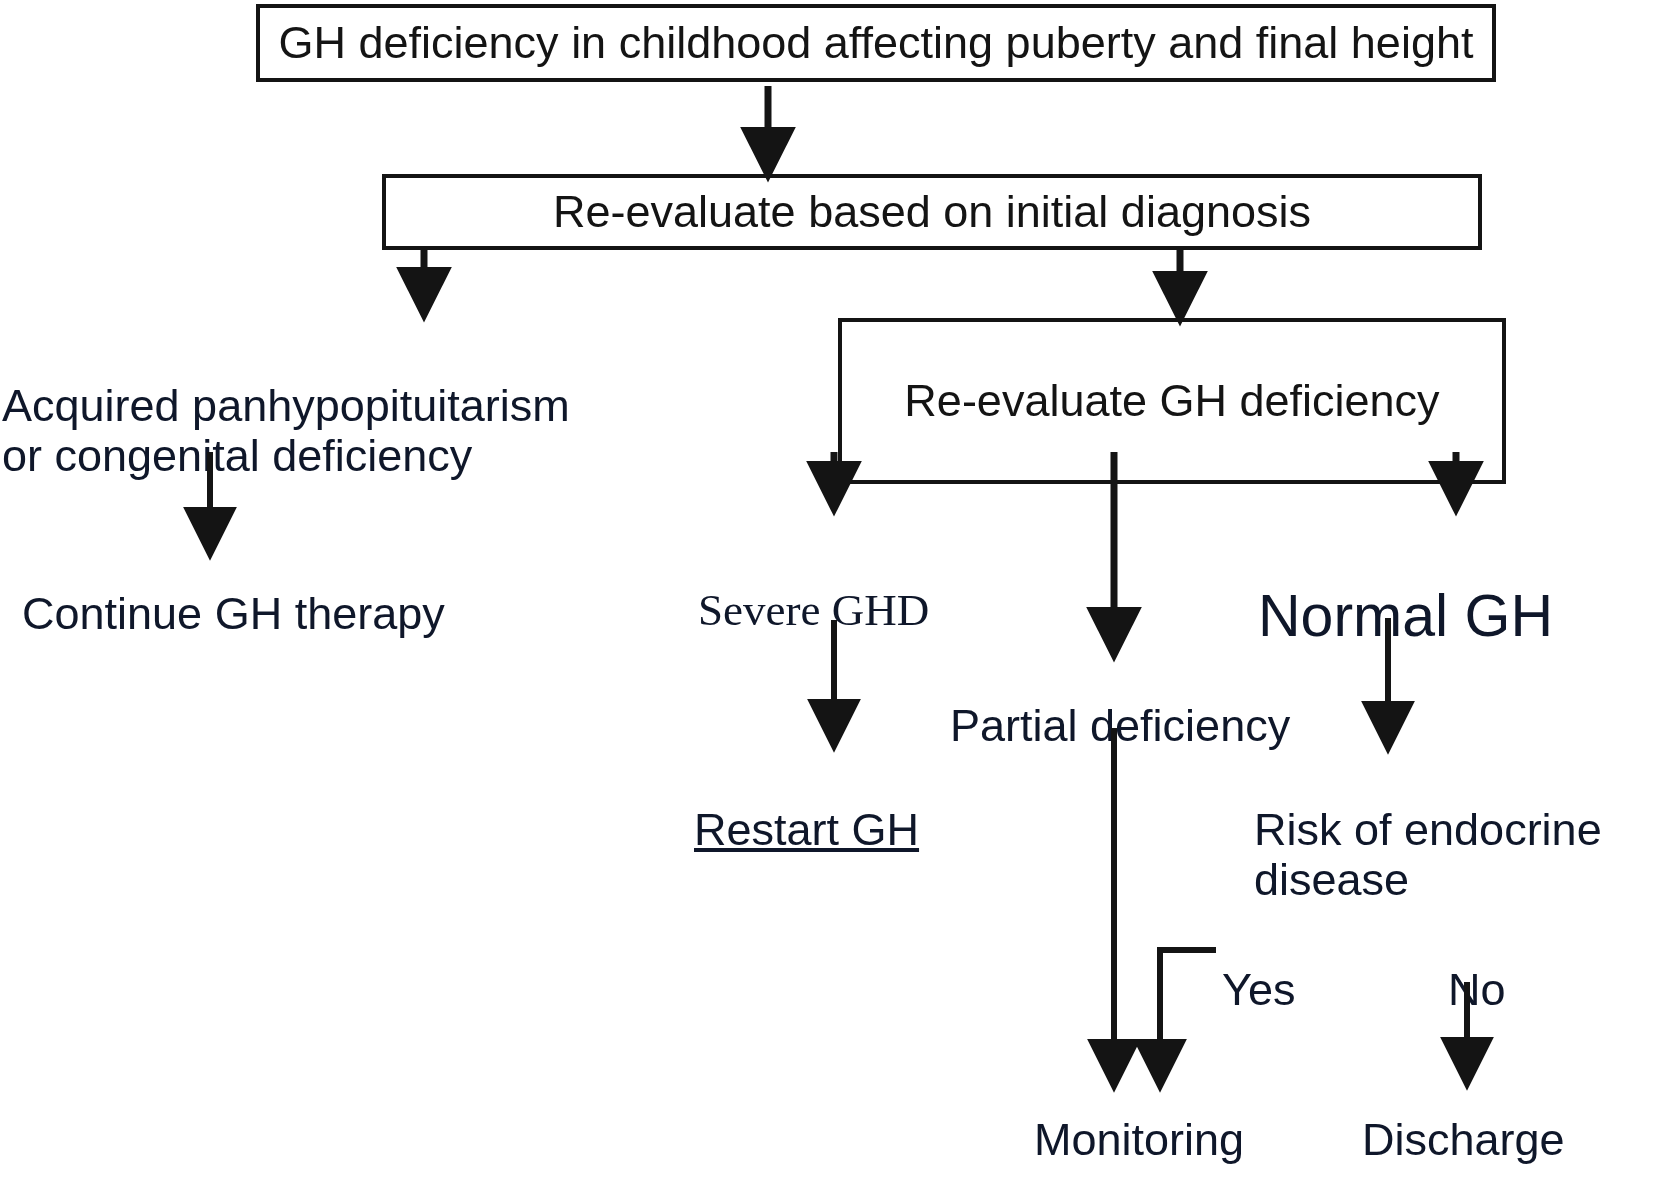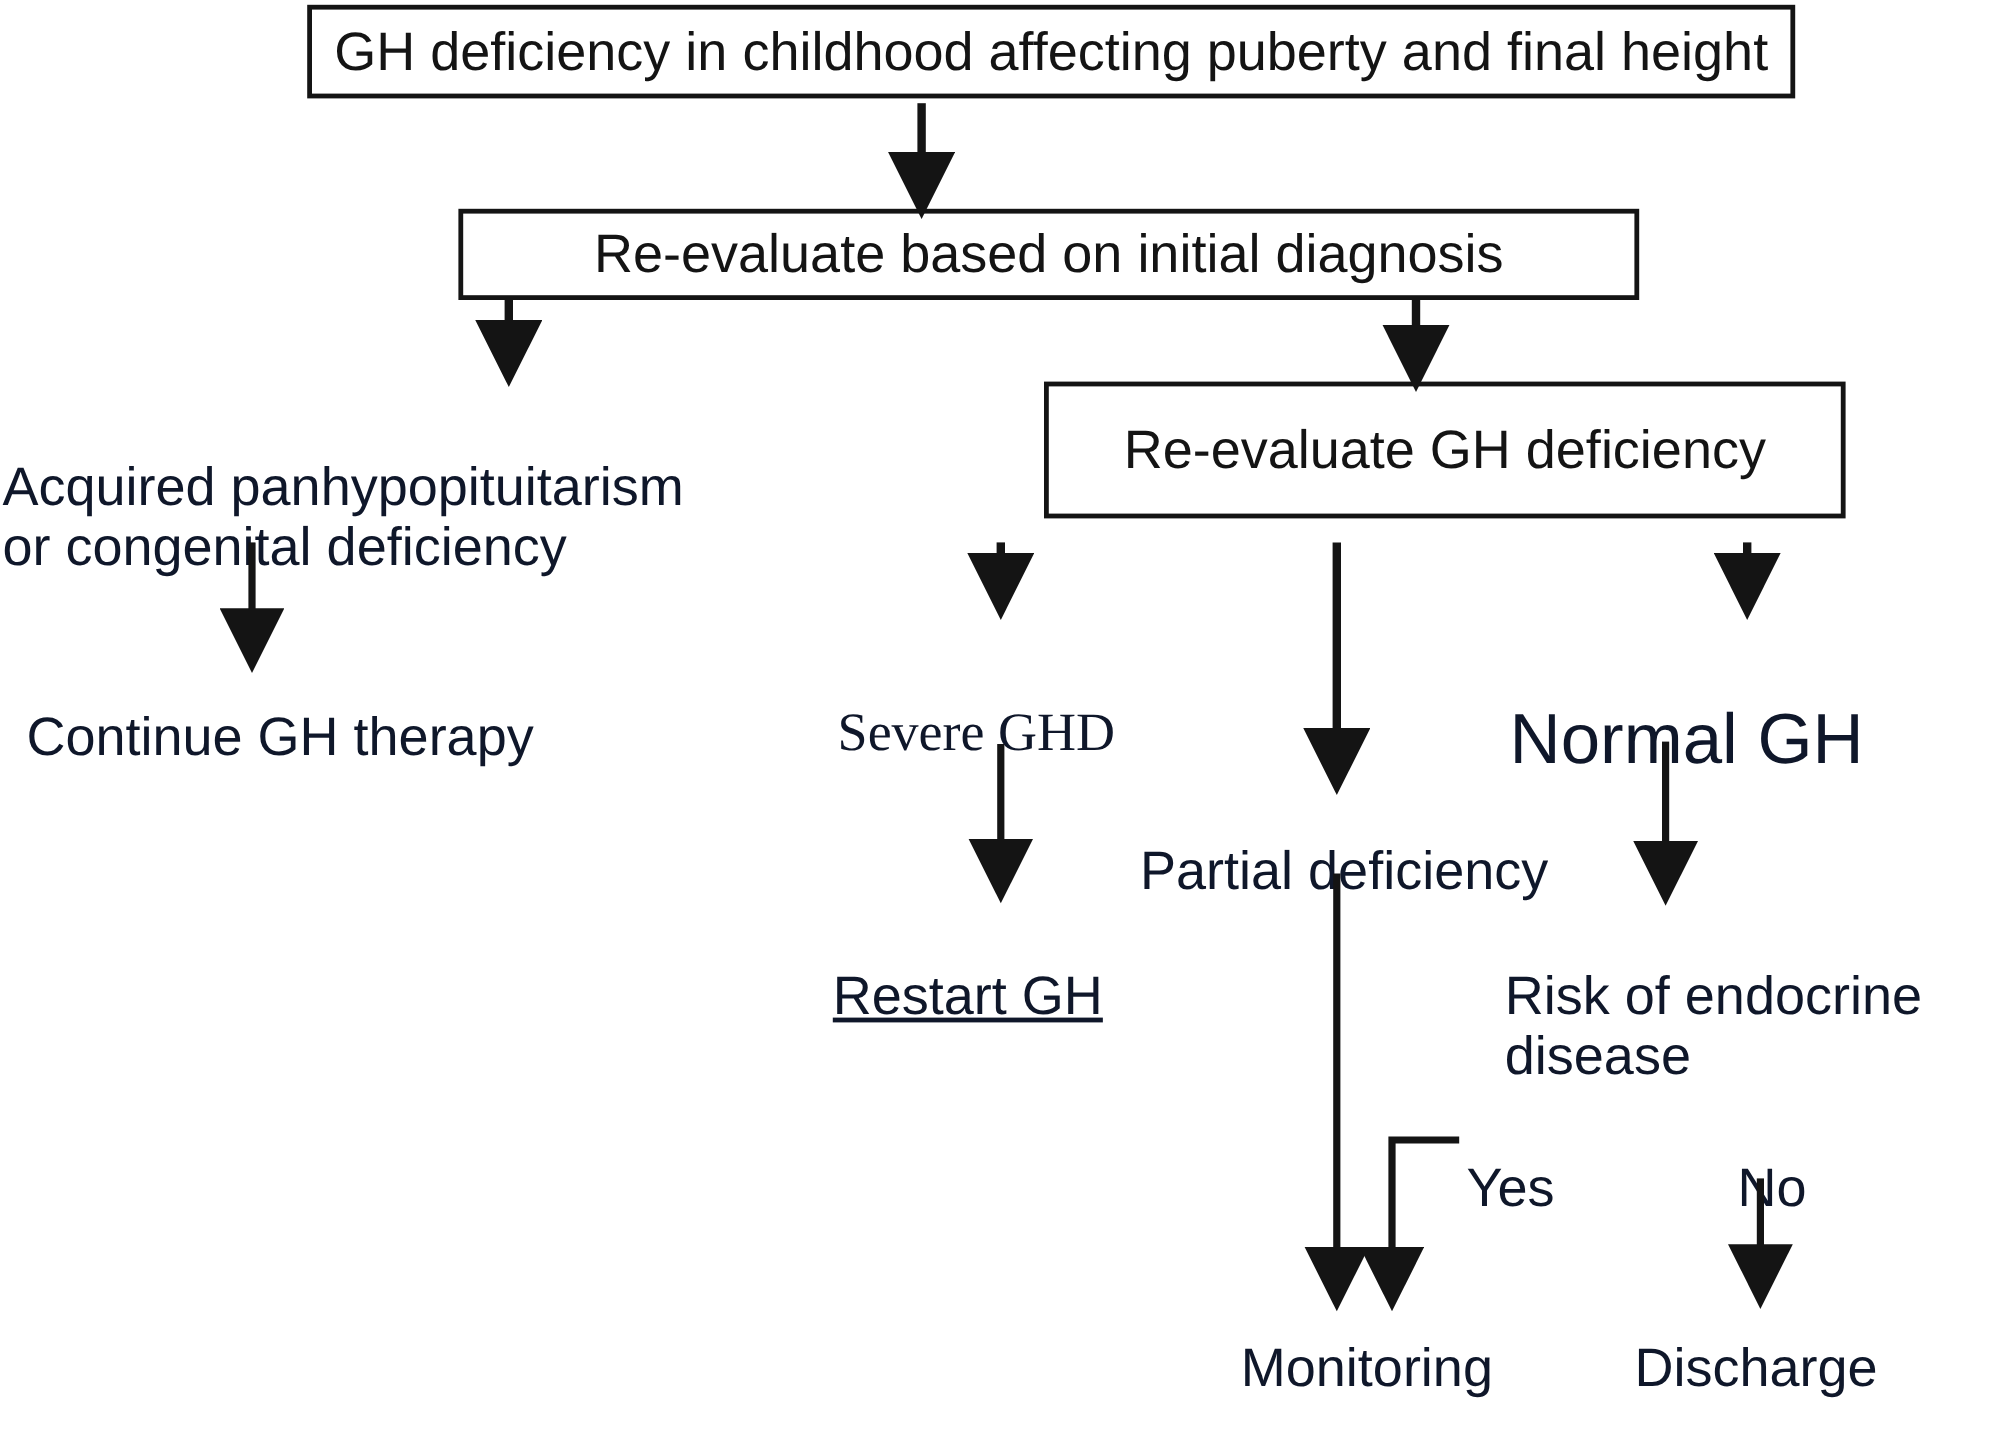--- a/index.html
+++ b/index.html
@@ -46,25 +46,25 @@
 </style>
 </head>
 <body>
 
 <div id="canvas">
 
   <div class="node-box" style="left:256px; top:4px; width:1240px; height:78px; font-size:45px;">
     <span>GH deficiency in childhood affecting puberty and final height</span>
   </div>
 
-  <div class="node-box" style="left:382px; top:174px; width:984px; height:76px; font-size:45px;">
+  <div class="node-box" style="left:382px; top:174px; width:1100px; height:76px; font-size:45px;">
     <span>Re-evaluate based on initial diagnosis</span>
   </div>
 
-  <div class="node-box" style="left:838px; top:318px; width:668px; height:114px; font-size:45px;margin-left:32px;">
+  <div class="node-box" style="left:838px; top:318px; width:668px; height:166px; font-size:45px;">
     <span>Re-evaluate GH deficiency</span>
   </div>
 
   <div class="node-text" style="left:2px; top:344px; font-size:45px;">Acquired panhypopituitarism
 or congenital deficiency</div>
 
   <div class="node-text" style="left:22px; top:552px; font-size:45px;">Continue GH therapy</div>
 
   <div class="node-text" style="left:698px; top:548px; font-size:45px;font-family:Liberation Serif, serif;">Severe GHD</div>
 

